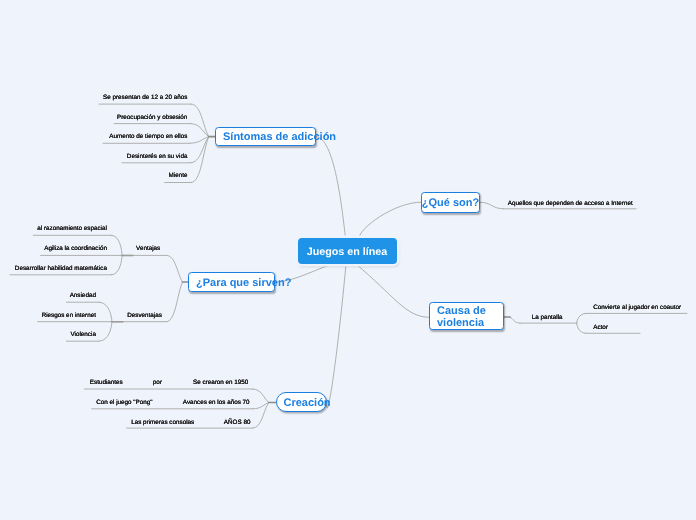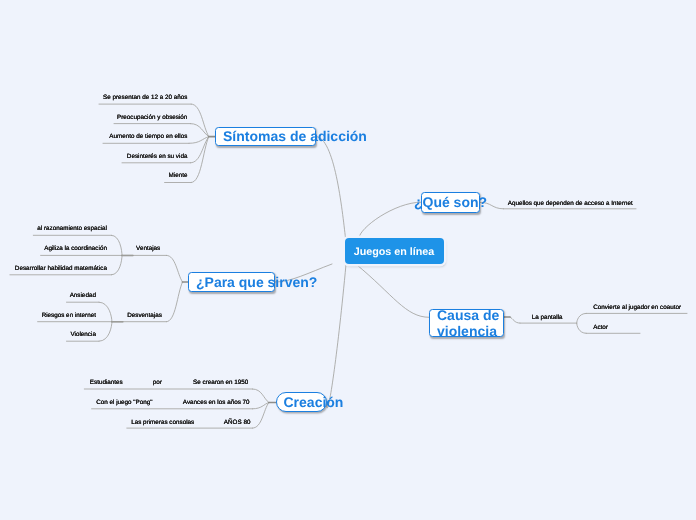--- a/index.html
+++ b/index.html
@@ -5,23 +5,23 @@
 <style>
   html,body{margin:0;padding:0;}
   body{width:696px;height:520px;background:#eff3fc;
        font-family:"Liberation Sans",sans-serif;overflow:hidden;position:relative;-webkit-font-smoothing:antialiased;text-rendering:geometricPrecision;}
   #map{position:absolute;left:0;top:0;width:696px;height:520px;}
   svg#links{position:absolute;left:0;top:0;width:696px;height:520px;}
   .node{position:absolute;box-sizing:border-box;}
   .central{background:#1e93e8;border-radius:4px;color:#fff;font-weight:bold;
            font-size:10.75px;display:flex;align-items:center;justify-content:center;
            white-space:nowrap;
-           box-shadow:0 0 0 2.5px #eff3fc, 1px 2px 3px rgba(0,0,0,.32);padding-top:1px;margin-left:47px;}
+           box-shadow:0 0 0 2.5px #eff3fc, 1px 2px 3px rgba(0,0,0,.32);padding-top:1px;}
   .branch{background:#fff;border:1.7px solid #1b7fe0;border-radius:3.5px;color:#1b7fe0;
-          font-weight:bold;font-size:14px;display:flex;align-items:center;
+          font-weight:bold;font-size:11px;display:flex;align-items:center;
           padding:0 7px;white-space:nowrap;
           box-shadow:1px 1.5px 1.6px rgba(0,0,0,.30);line-height:1.1;padding-top:1.6px;}
   .leaf{position:absolute;color:#262626;font-size:6.3px;white-space:nowrap;line-height:1;
         text-shadow:0 0 .25px currentColor, 0 0 .25px currentColor;}
   .leaf.r{text-align:right;transform:translateX(-100%);}
 </style>
 </head>
 <body>
 
 <div id="map">
@@ -111,19 +111,19 @@
 
   <div class="node branch" style="left:215px;top:126.5px;width:101px;height:19.5px;">
     <span>Síntomas de adicción</span>
   </div>
   <div class="node branch" style="left:421px;top:192px;width:59px;height:20.5px;justify-content:center;">
     <span>¿Qué son?</span>
   </div>
   <div class="node branch" style="left:188px;top:272px;width:87px;height:20px;">
     <span>¿Para que sirven?</span>
   </div>
-  <div class="node branch" style="left:429px;top:309px;width:75px;height:28px;">
+  <div class="node branch" style="left:429px;top:302px;width:75px;height:28px;">
     <span><span>Causa de</span><br><span>violencia</span></span>
   </div>
   <div class="node branch" style="left:275.5px;top:392px;width:51px;height:20px;border-radius:10px;">
     <span>Creación</span>
   </div>
 </div>
 
 </body></html>

